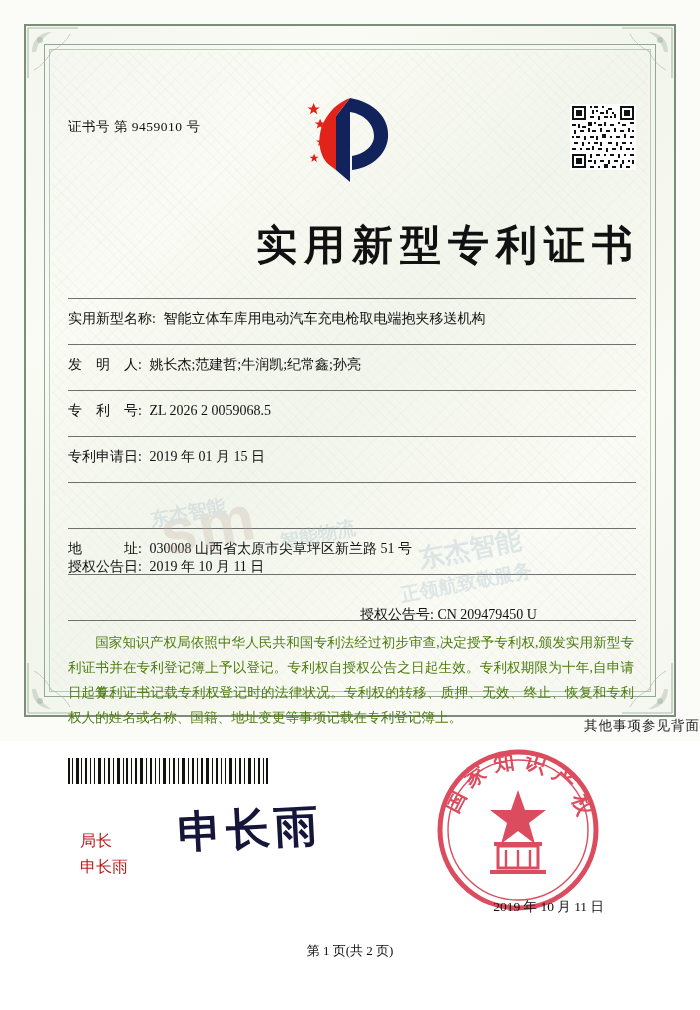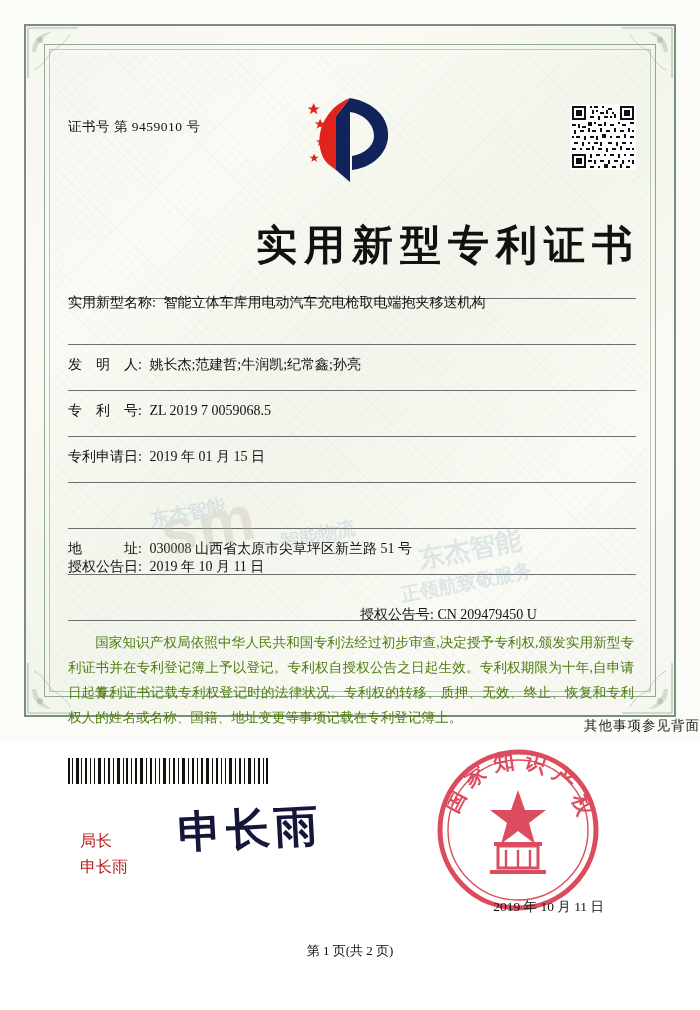--- a/index.html
+++ b/index.html
@@ -394,37 +394,37 @@
       <polygon points="22,34 25,41 32,41 26,45 28,52 22,48 16,52 18,45 12,41 19,41" fill="#e2231a" transform="translate(6,-12) scale(.62)"></polygon>
       <polygon points="22,34 25,41 32,41 26,45 28,52 22,48 16,52 18,45 12,41 19,41" fill="#e2231a" transform="translate(14,6) scale(.55)"></polygon>
       <polygon points="22,34 25,41 32,41 26,45 28,52 22,48 16,52 18,45 12,41 19,41" fill="#e2231a" transform="translate(16,26) scale(.5)"></polygon>
       <polygon points="22,34 25,41 32,41 26,45 28,52 22,48 16,52 18,45 12,41 19,41" fill="#e2231a" transform="translate(10,44) scale(.46)"></polygon>
     </svg>
 
     <div class="main-title">实用新型专利证书</div>
 
     <div class="rule" style="top:240px"></div>
 
-    <div class="field" style="top:236px">
+    <div class="field" style="top:252px">
       <span class="lbl">实用新型名称:</span>
       <span class="val">智能立体车库用电动汽车充电枪取电端抱夹移送机构</span>
     </div>
 
     <div class="rule" style="top:286px"></div>
 
     <div class="field" style="top:298px">
       <span class="lbl">发　明　人:</span>
       <span class="val">姚长杰;范建哲;牛润凯;纪常鑫;孙亮</span>
     </div>
 
     <div class="rule" style="top:332px"></div>
 
     <div class="field" style="top:344px">
       <span class="lbl">专　利　号:</span>
-      <span class="val">ZL 2019 7 0059068.5</span>
+      <span class="val">ZL 2026 2 0059068.5</span>
     </div>
 
     <div class="rule" style="top:378px"></div>
 
     <div class="field" style="top:390px">
       <span class="lbl">专利申请日:</span>
       <span class="val">2019 年 01 月 15 日</span>
     </div>
 
     <div class="rule" style="top:424px"></div>

